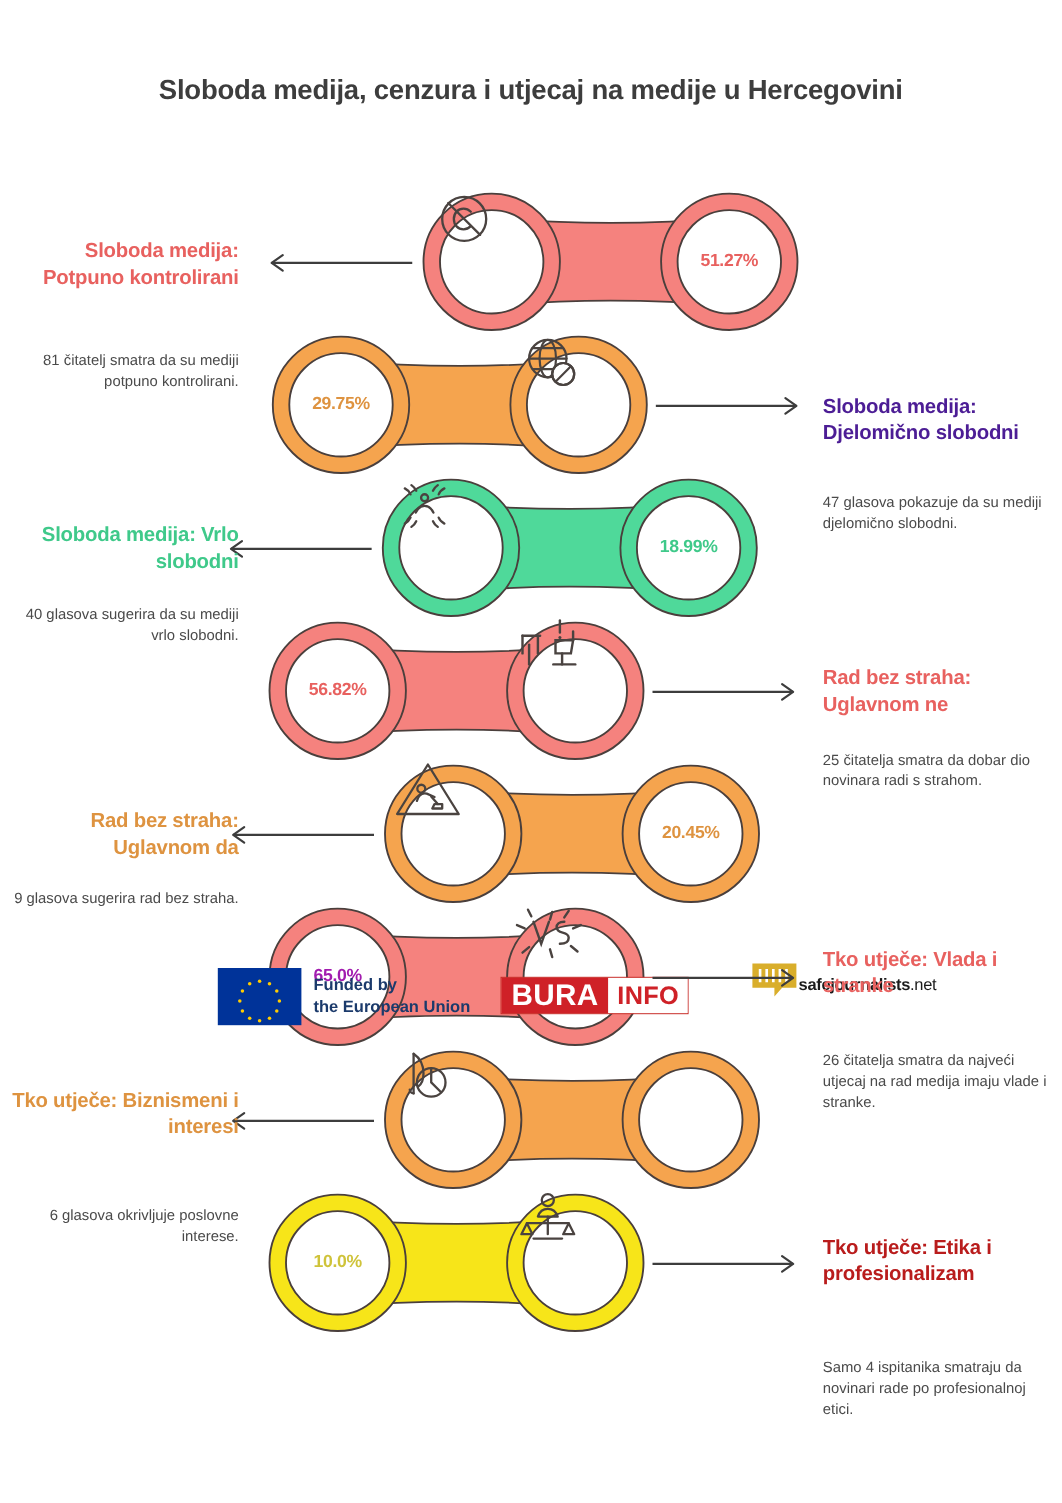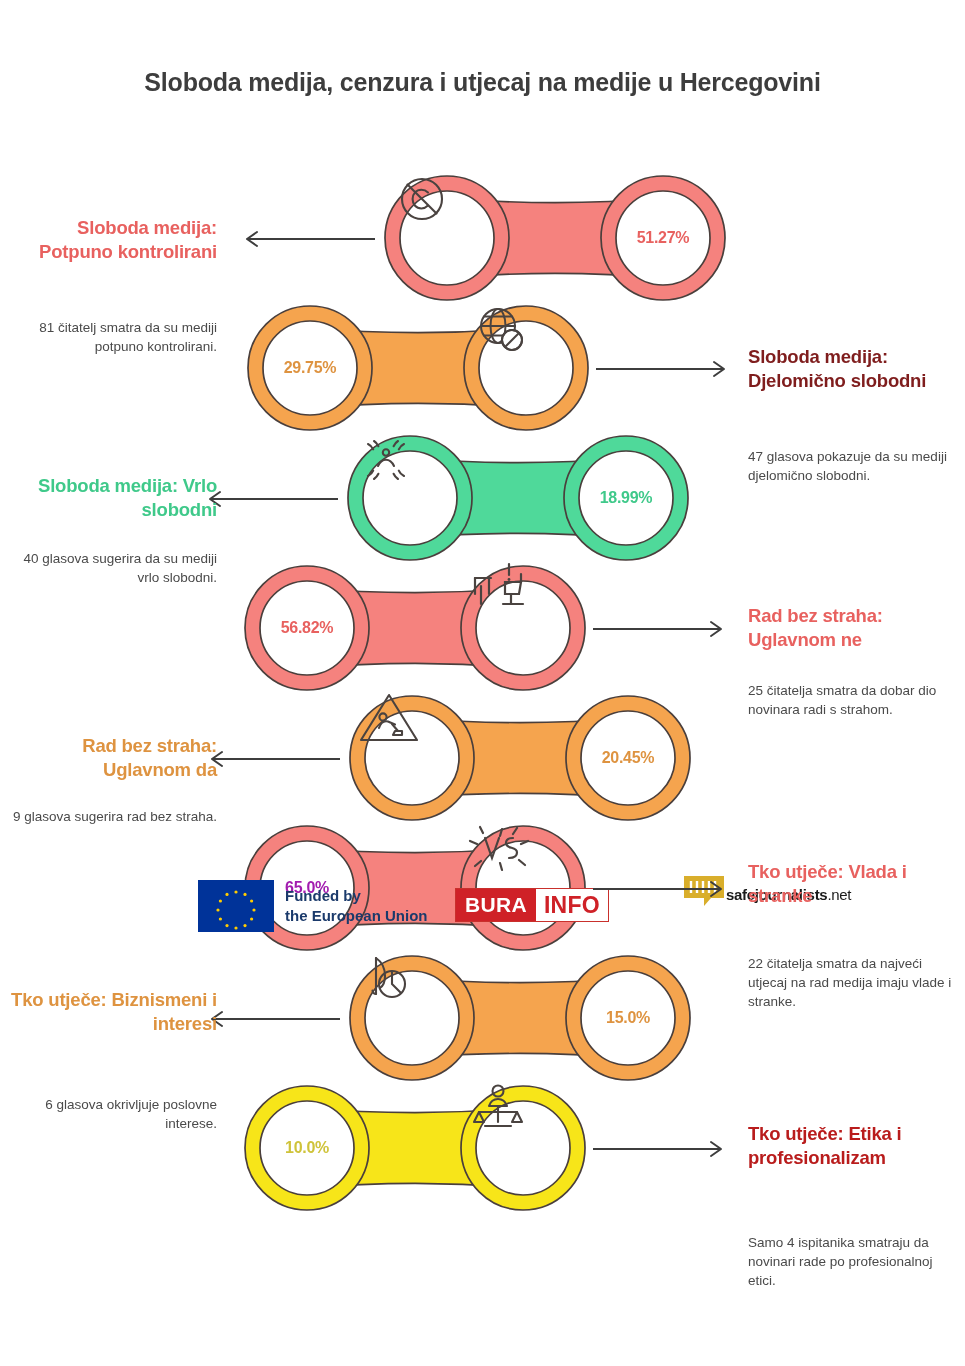--- a/index.html
+++ b/index.html
@@ -72,21 +72,21 @@
   .eu-text {
     margin-left: 11px; font-size: 15px; font-weight: bold;
     line-height: 1.35; color: #1b3a6b;
   }
   .bura {
     display: flex; align-items: stretch; height: 34px;
     border: 1px solid #c9302c;
   }
   .bura-a {
     background: #cf2127; color: #fff; font-weight: bold;
-    font-size: 21px; padding: 0 9px; display: flex; align-items: center;
+    font-size: 27px; padding: 0 9px; display: flex; align-items: center;
     letter-spacing: 0.3px;
   }
   .bura-b {
     background: #ffffff; color: #cf2127; font-weight: bold;
     font-size: 23px; padding: 0 8px; display: flex; align-items: center;
     letter-spacing: 0.3px;
   }
   .sj { display: flex; flex-direction: row; align-items: center; }
   .sj-name {
     font-size: 15px; font-weight: bold; color: #1a1a1a; margin-top: 3px;
@@ -278,21 +278,20 @@
             <svg width="62" height="62" viewBox="0 0 62 62">
               <g fill="none" stroke="#4a4340" stroke-width="2.1" stroke-linecap="round" stroke-linejoin="round">
                 <path d="M20 10c6 4 9 10 9 18 0 6-2 10-5 12"></path>
                 <line x1="20" y1="10" x2="20" y2="46"></line>
                 <path d="M20 46c-2 0-3.5-1.5-3.5-3.5"></path>
                 <circle cx="36" cy="36" r="13"></circle>
                 <path d="M36 23v13l9 9"></path>
               </g>
             </svg>
           </div>
-          <div class="node-text node-right" style="color: rgb(222, 147, 64);">15.0%</div>
         </div>
       </div>
       <div class="row" style="top: 1078px;">
         <div class="bell" style="left: 245px;">
   <svg width="340" height="140" viewBox="0 0 340 140" aria-hidden="true">
     <path d="M 62 30
              C 132 36, 208 36, 278 30
              L 278 110
              C 208 104, 132 104, 62 110 Z" fill="#F7E519" stroke="#4a3f3c" stroke-width="1.6"></path>
     <circle cx="62" cy="70" r="62" fill="#F7E519" stroke="#4a3f3c" stroke-width="1.7"></circle>
@@ -385,21 +384,21 @@
     <div class="lbl lbl-left" style="top: 309px;">
       <div class="sub">81 čitatelj smatra da su mediji potpuno kontrolirani.</div>
     </div>
     <div class="arrow" style="top: 360px; left: 596px; position: absolute;">
       <svg width="140" height="18" viewBox="0 0 140 18">
     <line x1="0" y1="9" x2="128" y2="9" stroke="#3d3d3d" stroke-width="2"></line>
     <path d="M128 9 L118 2 M128 9 L118 16" stroke="#3d3d3d" stroke-width="2" fill="none" stroke-linecap="round"></path>
   </svg>
     </div>
     <div class="lbl lbl-right" style="top: 345px;">
-      <div class="head" style="color: #7f1d1d;">Sloboda medija: Djelomično slobodni</div>
+      <div class="head" style="color: #4c1d95; margin-top: 12px;">Sloboda medija: Djelomično slobodni</div>
     </div>
     <div class="lbl lbl-right" style="top: 438px;">
       <div class="sub">47 glasova pokazuje da su mediji djelomično slobodni.</div>
     </div>
     <div class="arrow" style="top: 490px; left: 198px; position: absolute;">
       <svg width="140" height="18" viewBox="0 0 140 18">
       <line x1="12" y1="9" x2="140" y2="9" stroke="#3d3d3d" stroke-width="2"></line>
       <path d="M12 9 L22 2 M12 9 L22 16" stroke="#3d3d3d" stroke-width="2" fill="none" stroke-linecap="round"></path>
     </svg>
     </div>
@@ -436,21 +435,21 @@
     <div class="arrow" style="top: 880px; left: 593px; position: absolute;">
       <svg width="140" height="18" viewBox="0 0 140 18">
     <line x1="0" y1="9" x2="128" y2="9" stroke="#3d3d3d" stroke-width="2"></line>
     <path d="M128 9 L118 2 M128 9 L118 16" stroke="#3d3d3d" stroke-width="2" fill="none" stroke-linecap="round"></path>
   </svg>
     </div>
     <div class="lbl lbl-right" style="top: 860px;">
       <div class="head" style="color: rgb(232, 97, 95);">Tko utječe: Vlada i stranke</div>
     </div>
     <div class="lbl lbl-right" style="top: 945px;">
-      <div class="sub">22 čitatelja smatra da najveći utjecaj na rad medija imaju vlade i stranke.</div>
+      <div class="sub">26 čitatelja smatra da najveći utjecaj na rad medija imaju vlade i stranke.</div>
     </div>
     <div class="arrow" style="top: 1010px; left: 200px; position: absolute;">
       <svg width="140" height="18" viewBox="0 0 140 18">
       <line x1="12" y1="9" x2="140" y2="9" stroke="#3d3d3d" stroke-width="2"></line>
       <path d="M12 9 L22 2 M12 9 L22 16" stroke="#3d3d3d" stroke-width="2" fill="none" stroke-linecap="round"></path>
     </svg>
     </div>
     <div class="lbl lbl-left" style="top: 988px;">
       <div class="head" style="color: rgb(222, 147, 64);">Tko utječe: Biznismeni i interesi</div>
     </div>

